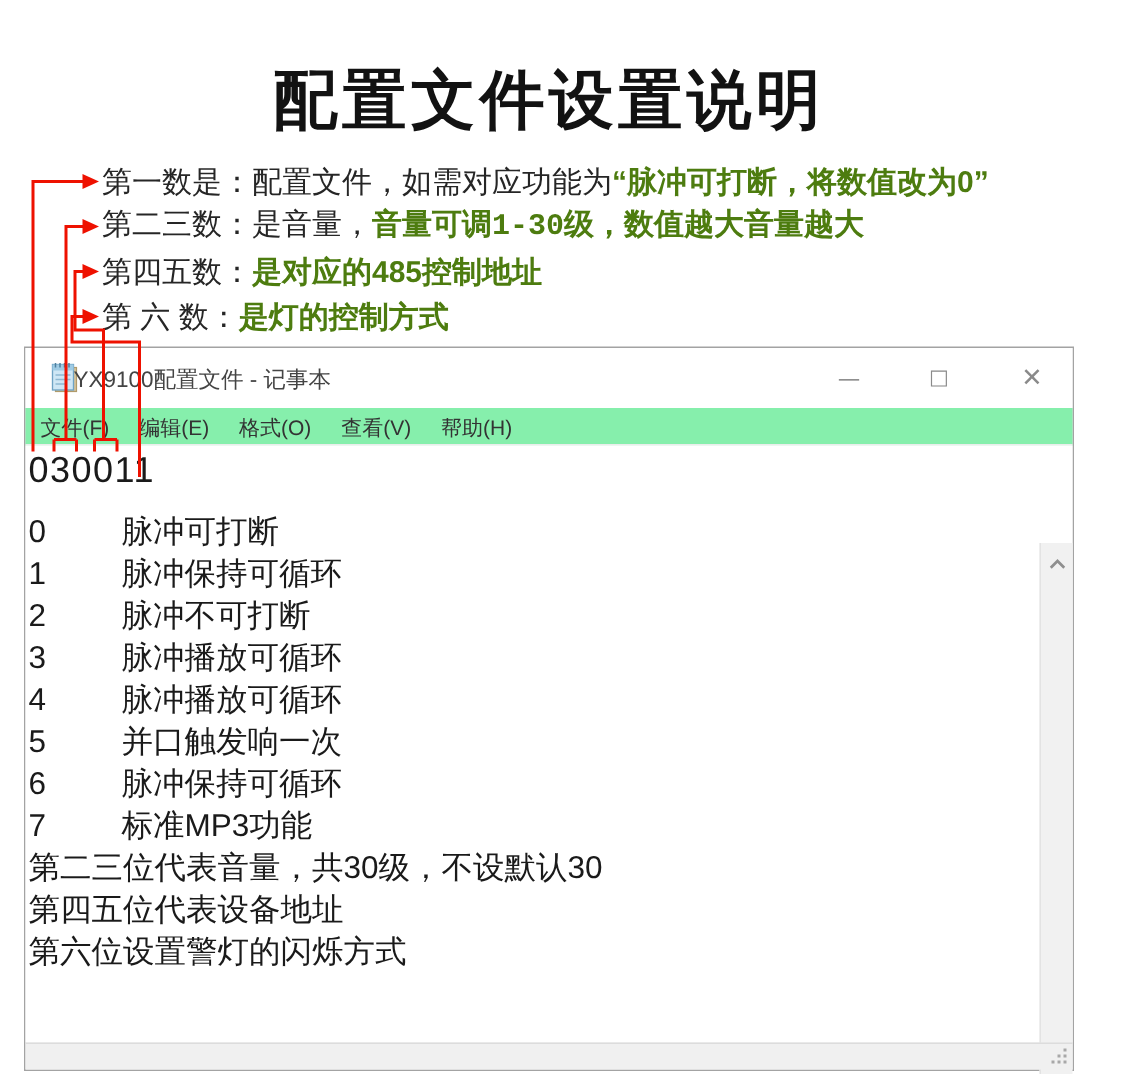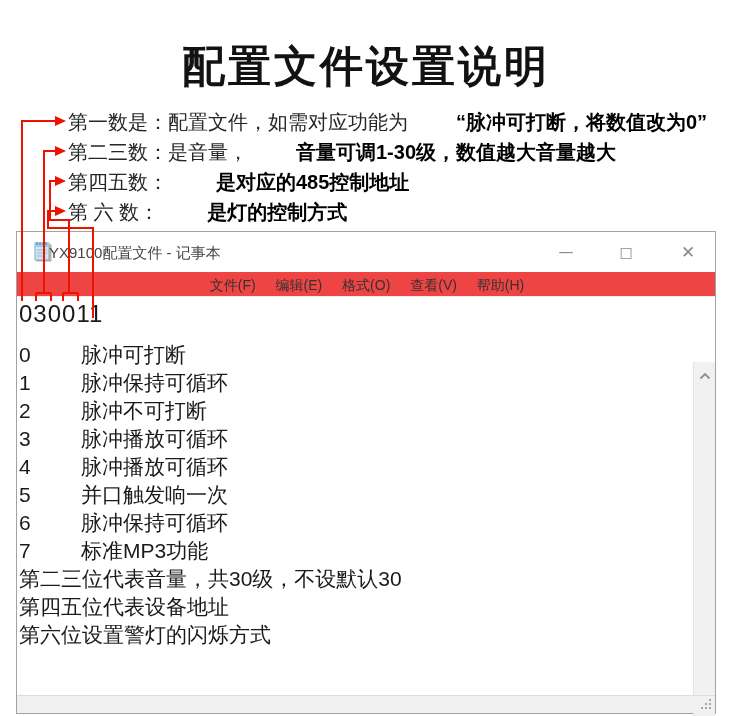--- a/index.html
+++ b/index.html
@@ -28,23 +28,23 @@
   
   .annotation {
     position: absolute;
     left: 68px;
     height: 30px;
     line-height: 30px;
     font-size: 20px;
     color: #262626;
     white-space: nowrap;
   }
-  .annotation .bold-part { font-weight: 700; color: #000000; margin-left: 48px; }
+  .annotation .bold-part { font-weight: 700; color: #4d7c0f; }
   .ann-1 { top: 107px; }
-  .ann-2 { top: 137px; }
+  .ann-2 { top: 137px; font-family: Liberation Mono, monospace; }
   .ann-3 { top: 167px; }
   .ann-4 { top: 197px; }
 
   
   .connector-overlay {
     position: absolute;
     top: 0; left: 0;
     width: 750px; height: 716px;
     pointer-events: none;
     z-index: 30;
@@ -90,26 +90,25 @@
     border: none;
     font-family: "DejaVu Sans", sans-serif;
   }
   .np-min   { left: 532px; font-size: 15px; }
   .np-max   { left: 592px; font-size: 14px; }
   .np-close { left: 654px; }
 
   .np-menubar {
     position: relative;
     height: 25px;
-    background: #ef4444;
+    background: #86efac;
     border-bottom: 1px solid #ececec;
     padding-left: 2px;
     font-size: 14px;
     color: #333333;
-    text-align: center;
   }
   .np-menu-item {
     display: inline-block;
     padding: 4px 8px 0 8px;
     height: 25px;
     line-height: 18px;
     white-space: nowrap;
   }
 
   .np-content {

